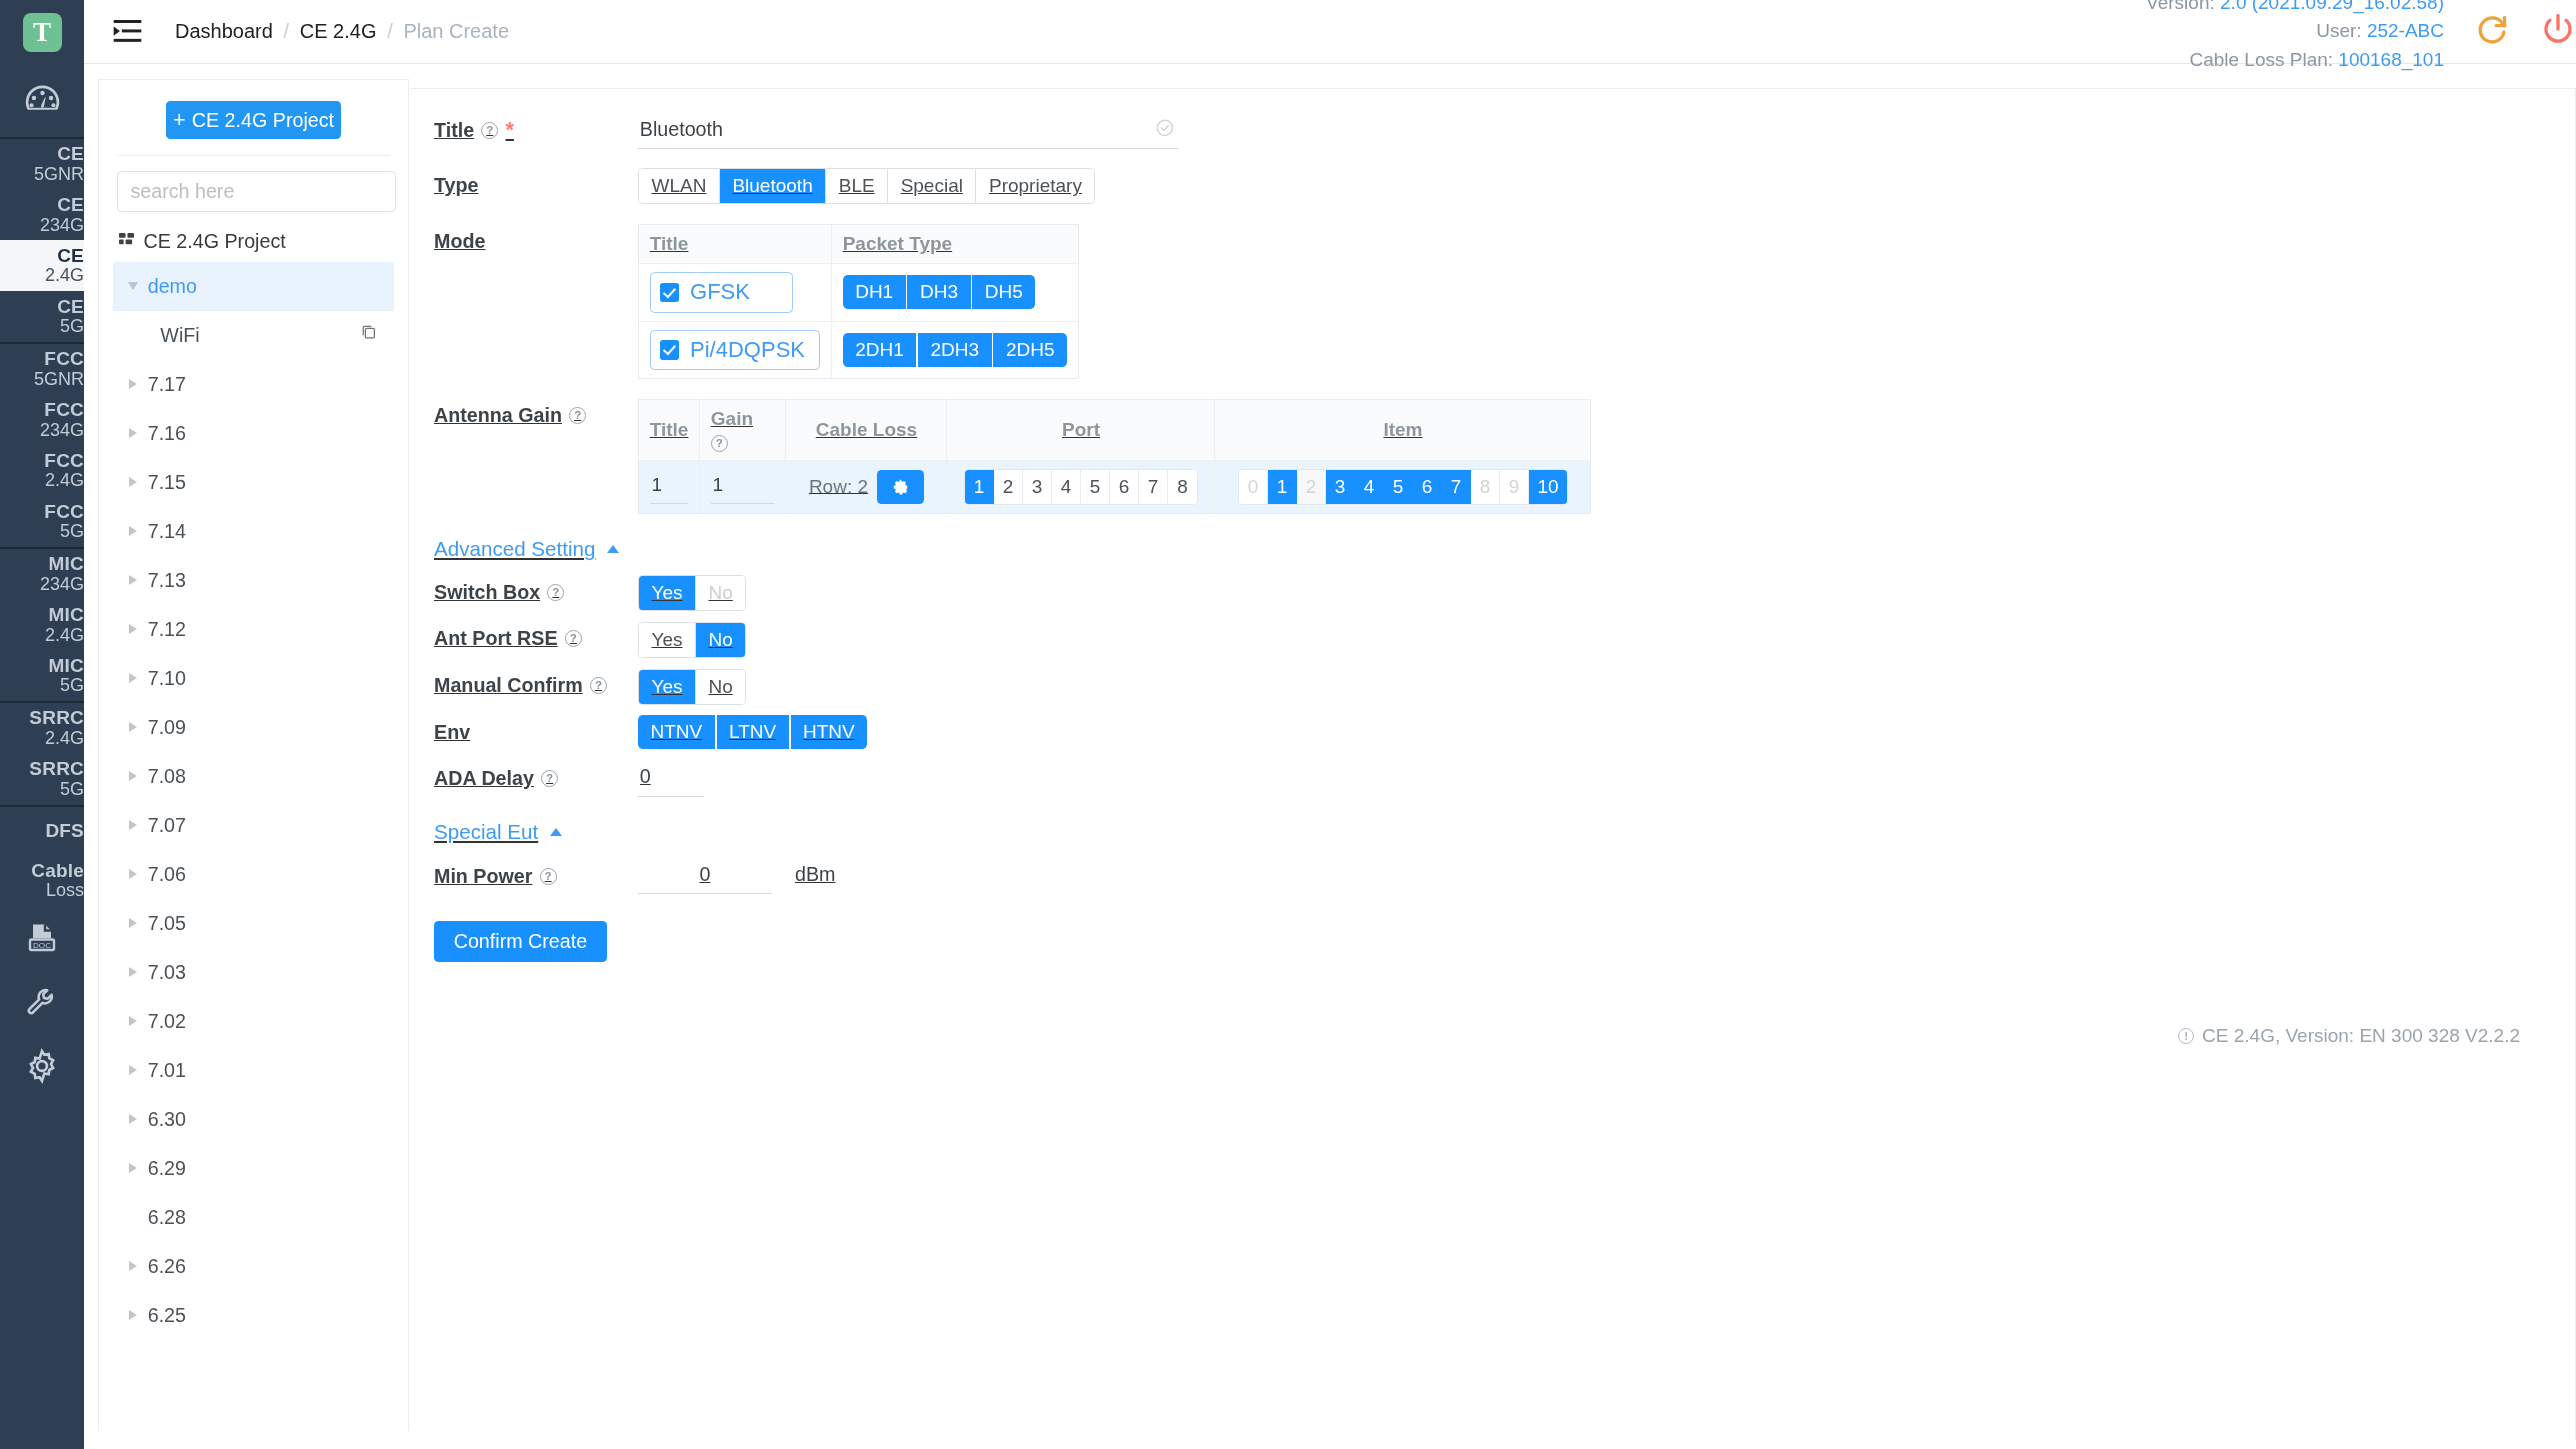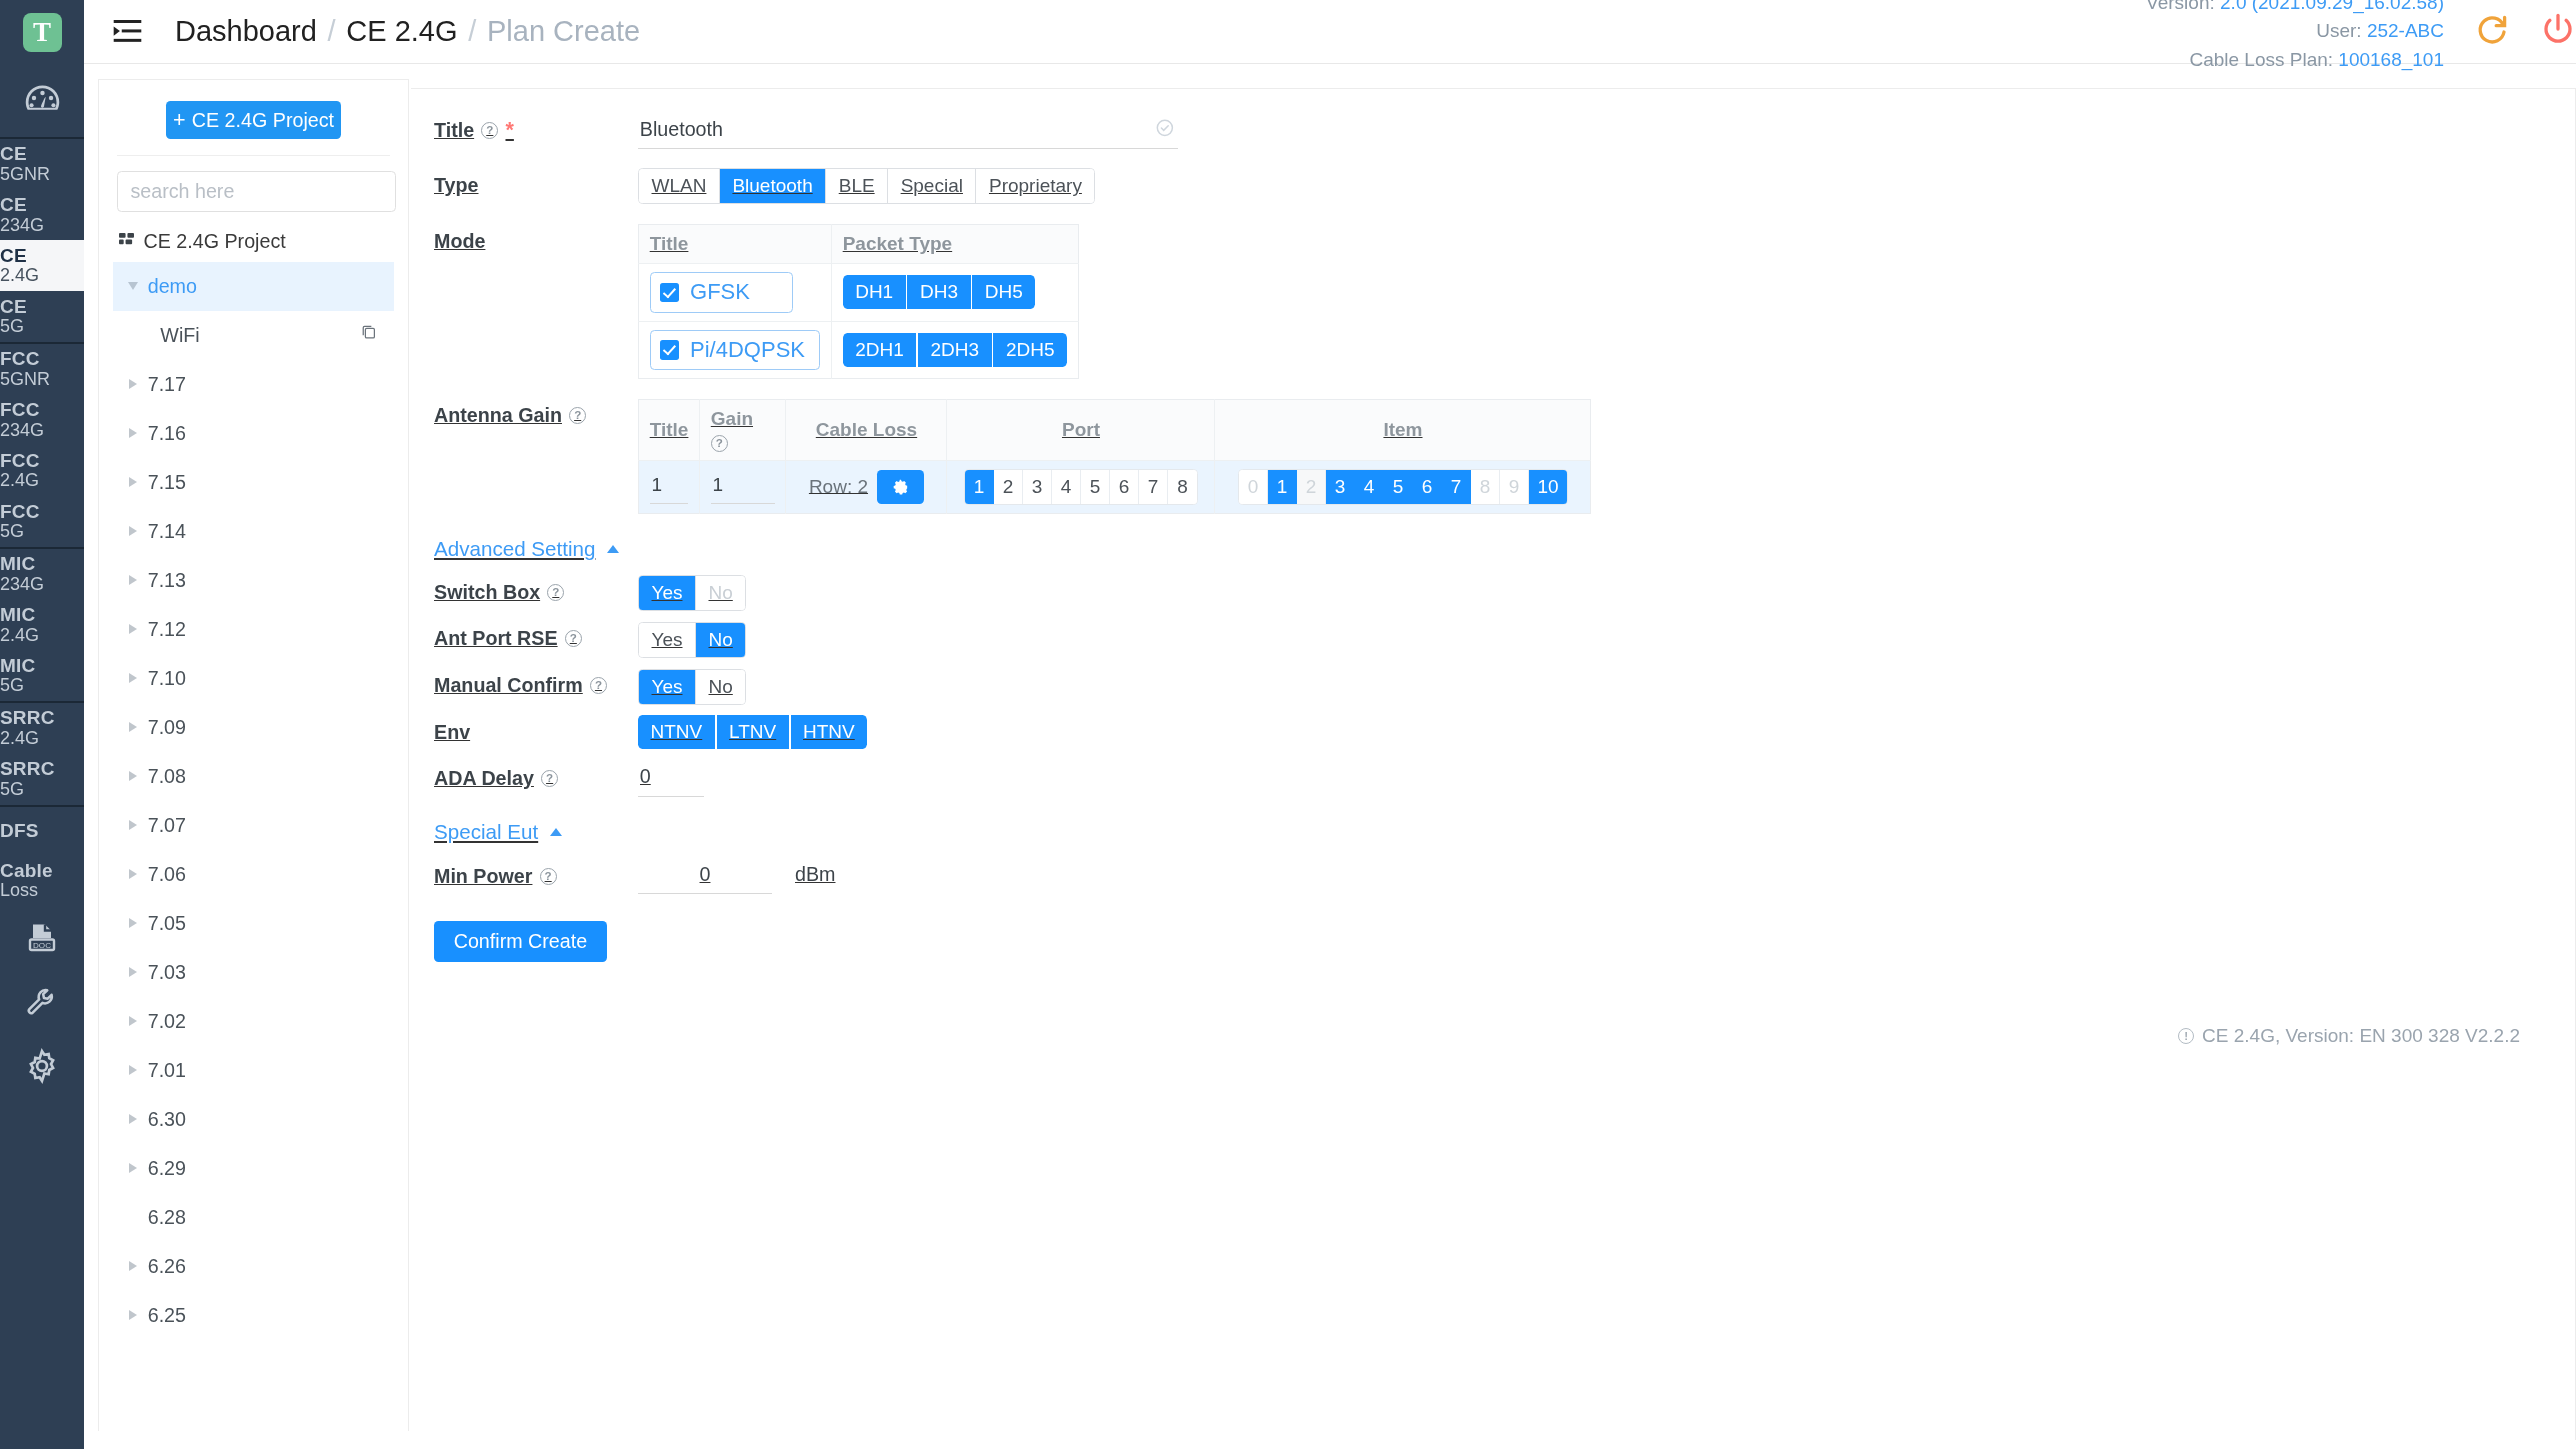--- a/index.html
+++ b/index.html
@@ -24,38 +24,38 @@
     width: 39px; height: 39px; border-radius: 8px; background: #6ec193;
     display: flex; align-items: center; justify-content: center;
     color: #fff; font-weight: bold; font-size: 27px; font-family: "Liberation Serif", serif;
   }
   .rail-dash {
     width: 84px; height: 75px; display:flex; align-items:center; justify-content:center;
     border-bottom: 2.7px solid #1b2836;
   }
   .rail-item {
     width: 84px; min-height: 49px; padding: 5.4px 0;
-    display: flex; flex-direction: column; align-items: flex-start; justify-content: center;
+    display: flex; flex-direction: column; align-items: flex-end; justify-content: center;
     color: #c3ccd6; cursor: pointer; line-height: 1.08;
   }
   .rail-item .l1 { font-weight: bold; font-size: 19px; letter-spacing:0.2px;}
   .rail-item .l2 { font-size: 18px; font-weight: normal; }
   .rail-item.active { background: #f5f6f8; }
   .rail-item.active .l1 { color: #1f3146; }
   .rail-item.active .l2 { color: #47535f; }
   .rail-group-end { border-bottom: 2.7px solid #1b2836; }
   .rail-icon { width: 84px; height: 64px; display:flex; align-items:center; justify-content:center; cursor:pointer;}
   
   #header {
     position: absolute; left: 84px; top: 0; width: 2492px; height: 64px;
     background: #fff; border-bottom: 0.9px solid #e8e8e8;
     display: flex; align-items: center;
   }
   #hamburger { margin-left: 25px; width: 36px; height: 36px; display:flex; align-items:center; justify-content:center; cursor:pointer;}
-  .crumbs { margin-left: 30px; display: flex; align-items: center; font-size: 29px; }
+  .crumbs { margin-left: 30px; display: flex; align-items: center; font-size: 20px; }
   .crumb { color: #212121; }
   .crumb.muted { color: #a8b3bf; }
   .crumb-sep { color: #c6ced6; margin: 0 10.7px; }
   .hdr-right { margin-left: auto; display:flex; align-items:center; }
   .hdr-meta { text-align: right; font-size: 19px; line-height: 1.48; color: #8a97a4; }
   .hdr-meta b { font-weight: normal; color: #3d9bf5; }
   .hdr-btn { margin-left: 30px; cursor: pointer; }
   
   #treepanel {
     position: absolute; left: 98px; top: 79px; width: 311px; height: 1352px;

